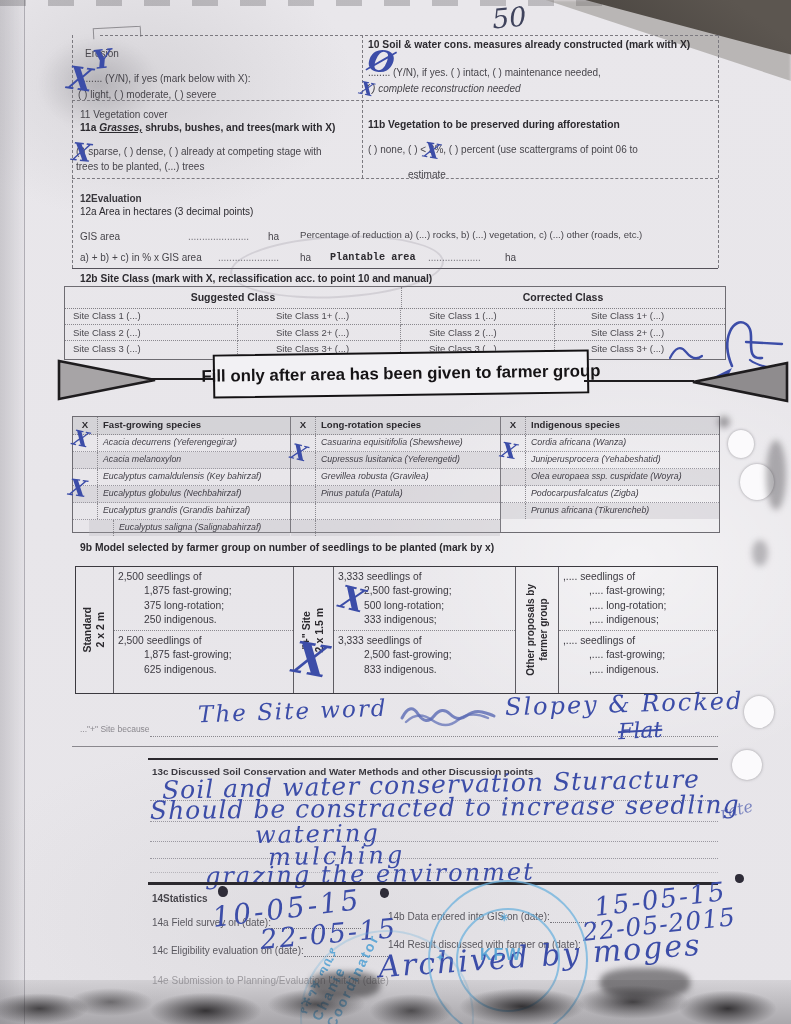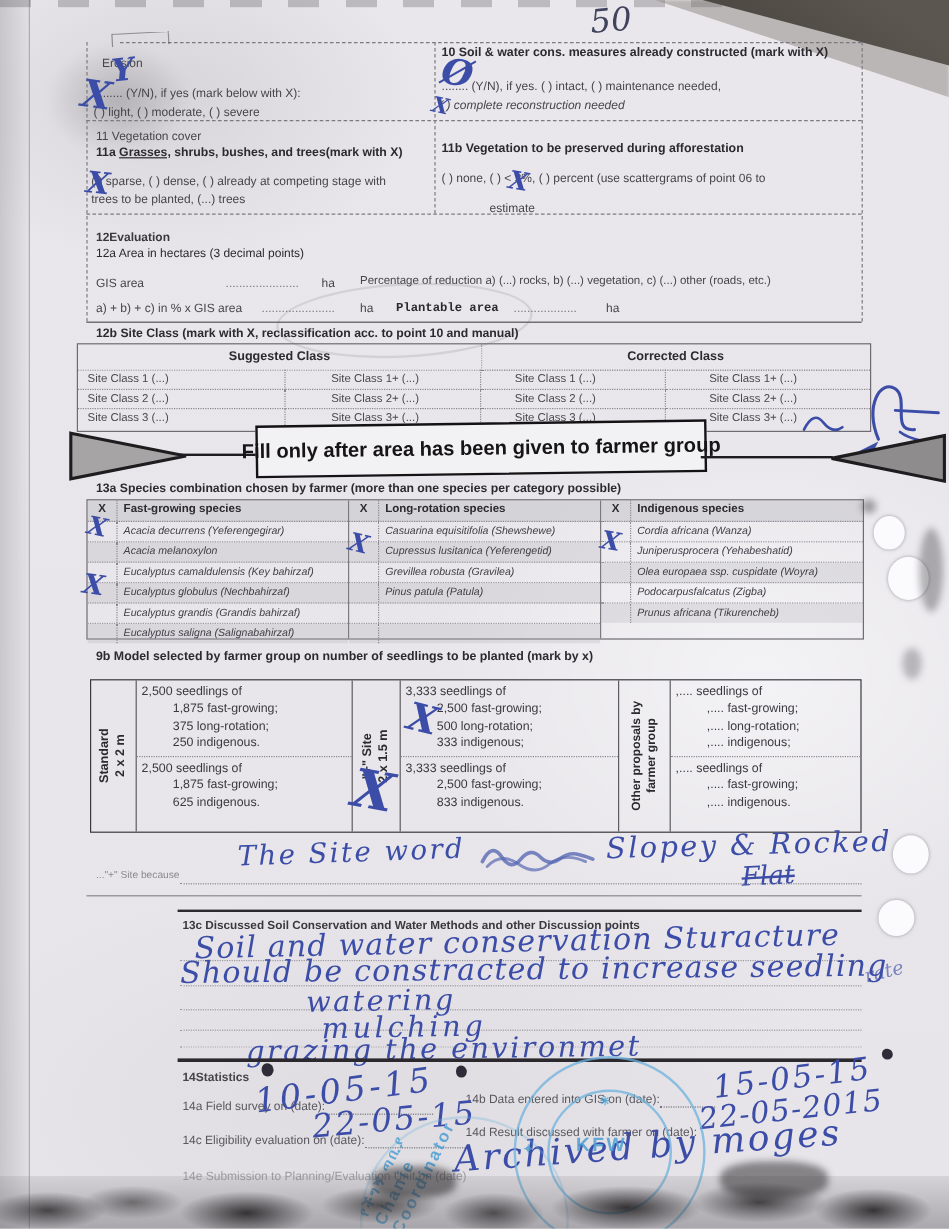--- a/index.html
+++ b/index.html
@@ -83,21 +83,21 @@
 
   <div class="abs t" style="left:85px;top:47px;">Erosion</div>
   <div class="abs t nw" style="left:80px;top:72px;">........ (Y/N), if yes (mark below with X):</div>
   <div class="abs t nw" style="left:78px;top:88px;">(  ) light, (   ) moderate, (   ) severe</div>
   <div class="abs t b nw" style="left:368px;top:38px;font-size:10.3px;">10 Soil &amp; water cons. measures already constructed (mark with X)</div>
   <div class="abs t nw" style="left:368px;top:66px;">........ (Y/N), if yes. ( ) intact, (   ) maintenance needed,</div>
   <div class="abs t nw" style="left:366px;top:82px;font-style:italic;">( ) complete reconstruction needed</div>
 
   <div class="abs t nw" style="left:80px;top:108px;">11 Vegetation cover</div>
   <div class="abs t b nw" style="left:80px;top:121px;font-size:10.2px;">
-    <span>11a </span><span style="text-decoration:underline;">Grasses,</span><span> shrubs, bushes, and trees(mark with X)</span>
+    <span>11a </span><span style="text-decoration:underline;font-style:italic;">Grasses,</span><span> shrubs, bushes, and trees(mark with X)</span>
   </div>
   <div class="abs t nw" style="left:76px;top:145px;">(  ) sparse, (   ) dense, (   ) already at competing stage with</div>
   <div class="abs t nw" style="left:76px;top:160px;">trees to be planted, (...) trees</div>
   <div class="abs t b nw" style="left:368px;top:118px;font-size:10.3px;">11b Vegetation to be preserved during afforestation</div>
   <div class="abs t nw" style="left:368px;top:143px;">(  ) none, (   ) &lt; 3%, (  ) percent (use scattergrams of point 06 to</div>
   <div class="abs t nw" style="left:368px;top:168px;margin-left:40px;">estimate</div>
 
   <div class="abs t b nw" style="left:80px;top:192px;color:#3a383e;">12Evaluation</div>
   <div class="abs t nw" style="left:80px;top:205px;"><span class="b" style="font-weight:normal;">12a Area in hectares (3 decimal points)</span></div>
   <div class="abs t nw" style="left:80px;top:230px;">GIS area</div>
@@ -148,21 +148,20 @@
   </svg>
   <div class="abs" style="left:150px;top:378px;width:66px;height:0;border-top:2.6px solid #1e1c1e;"></div>
   <div class="abs" style="left:213px;top:352px;width:372px;height:40px;border:2.6px solid #141214;background:#f2f1f4;transform:rotate(-0.8deg);display:flex;align-items:center;justify-content:center;">
     <span class="b" style="font-size:16.8px;color:#161416;white-space:nowrap;">Fill only after area has been given to farmer group</span>
   </div>
   <div class="abs" style="left:584px;top:380px;width:110px;height:0;border-top:2.6px solid #1e1c1e;"></div>
   <svg class="abs" style="left:690px;top:360px;" width="100" height="44" viewBox="0 0 100 44">
     <polygon points="97,3 3,22 97,41" fill="#8f8c8e" stroke="#1e1c1e" stroke-width="2.6"></polygon>
   </svg>
 
-  <div class="abs t b nw" style="left:80px;top:401px;font-size:10.2px;font-weight:600;">13a Species combination chosen by farmer (more than one species per category possible)</div>
   <div class="sp">
 
     <div class="spg" style="width:218px;">
       <div class="sphead">
           <div class="spx">X</div>
           <div style="padding-left:5px;">Fast-growing species</div>
         </div>
       <div class="srow">
           <div class="spx"></div>
           <div class="nm">Acacia decurrens (Yeferengegirar)</div>
@@ -176,21 +175,21 @@
           <div class="nm">Eucalyptus camaldulensis (Key bahirzaf)</div>
         </div>
       <div class="srow sh">
           <div class="spx"></div>
           <div class="nm">Eucalyptus globulus (Nechbahirzaf)</div>
         </div>
       <div class="srow">
           <div class="spx"></div>
           <div class="nm">Eucalyptus grandis (Grandis bahirzaf)</div>
         </div>
-      <div class="srow sh" style="border-bottom:none;">
+      <div class="srow sh" style="border-bottom:none;margin-left:16px;">
           <div class="spx"></div>
           <div class="nm">Eucalyptus saligna (Salignabahirzaf)</div>
         </div>
     </div>
 
     <div class="spg" style="width:210px;">
       <div class="sphead">
           <div class="spx">X</div>
           <div style="padding-left:5px;">Long-rotation species</div>
         </div>

